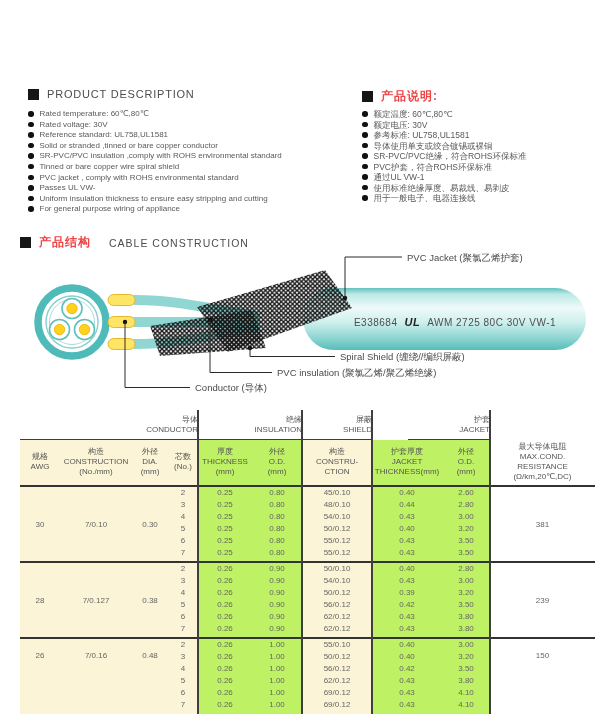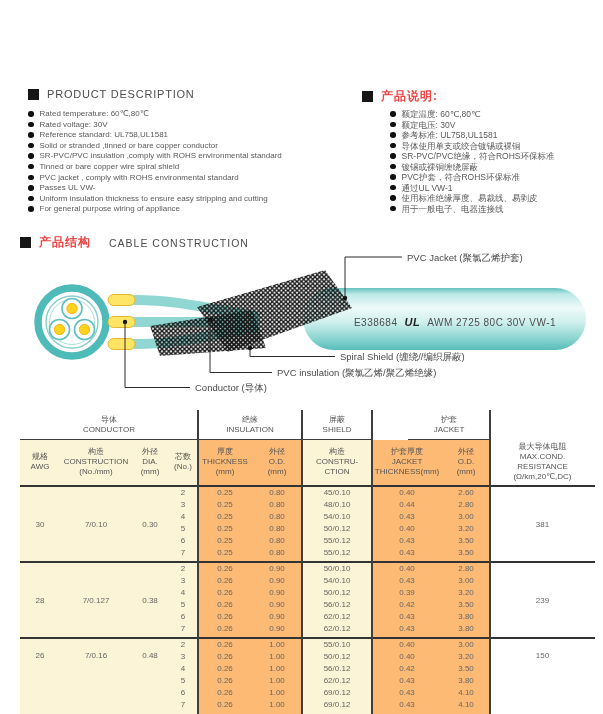--- a/index.html
+++ b/index.html
@@ -9,45 +9,45 @@
   
   .sec-head{position:absolute;display:flex;align-items:center;gap:8px;
             font-size:11px;letter-spacing:.8px;color:#4d4d4d;}
   .sq{width:11px;height:11px;background:#161616;flex:none;}
   .sec-head .zh{font-size:12px;font-weight:bold;color:#ef4444;letter-spacing:1px;}
   .sec-head .en2{font-size:10.5px;letter-spacing:1px;margin-left:10px;}
 
   
   .blist{position:absolute;}
   .bitem{display:flex;gap:6px;margin-bottom:2.6px;font-size:8px;line-height:8px;color:#5a5a5a;}
-  .blist.zh .bitem{font-size:8.5px;line-height:8.5px;margin-bottom:2px;margin-left:28px;}
+  .blist.zh .bitem{font-size:8.5px;line-height:8.5px;margin-bottom:2px;}
   .dot{width:5.5px;height:5.5px;border-radius:50%;background:#111;flex:none;margin-top:1px;}
 
   
   .diagram{position:absolute;left:0;top:250px;}
   .dlabel{font-size:9.5px;fill:#4a4a4a;}
   .marking{font-size:10px;fill:#4e4e4e;letter-spacing:.5px;}
   .ul-mark{font-weight:bold;font-style:italic;font-size:11px;fill:#222;}
   .leader{stroke:#2b2b2b;stroke-width:1;fill:none;}
 
   
   .spec-table{position:absolute;left:20px;top:410px;width:575px;height:304px;
               font-size:8px;color:#666;}
   .tg{display:grid;grid-template-columns:40px 72px 36px 30px 54px 50px 70px 70px 48px 105px;}
   .row-gh{height:30px;}
   .row-sub{height:47px;}
   .row-g{height:74px;border-bottom:2px solid #333;}
   .row-g.last{height:79px;border-bottom:none;}
-  .gh{display:flex;flex-direction:column;align-items:center;justify-content:center;gap:1px;
+  .gh{display:flex;flex-direction:column;align-items:flex-end;justify-content:center;gap:1px;
       line-height:9px;color:#555;border-bottom:1px solid #3e3e3e;background:#fff;text-align:center;}
   .gh.noline{border-bottom:none;}
   .shc{display:flex;flex-direction:column;align-items:center;justify-content:center;gap:1.5px;
        line-height:8.5px;text-align:center;color:#555;border-bottom:2px solid #333;}
   .bg-y{background:#FBF4D6;}
-  .bg-b{background:#fdba74;}
+  .bg-b{background:#bef264;}
   .gl{display:flex;align-items:center;justify-content:center;}
   .gl.align-top{align-items:flex-start;padding-top:12px;}
   .vals{white-space:pre-line;text-align:center;line-height:12px;}
   .c1-4{grid-column:1/5;} .c5-6{grid-column:5/7;} .c7{grid-column:7/8;}
   .c8-9{grid-column:8/10;margin-left:36px;} .c10{grid-column:10/11;}
   .vline{position:absolute;top:0;bottom:0;width:2px;background:#3e3e3e;}
 </style>
 </head>
 <body>
 
@@ -117,24 +117,20 @@
         <span class="dot"></span>
         <span>参考标准: UL758,UL1581</span>
       </div>
     <div class="bitem">
         <span class="dot"></span>
         <span>导体使用单支或绞合镀锡或裸铜</span>
       </div>
     <div class="bitem">
         <span class="dot"></span>
         <span>SR-PVC/PVC绝缘，符合ROHS环保标准</span>
-      </div>
-    <div class="bitem">
-        <span class="dot"></span>
-        <span>镀锡或裸铜缠绕屏蔽</span>
       </div>
     <div class="bitem">
         <span class="dot"></span>
         <span>PVC护套，符合ROHS环保标准</span>
       </div>
     <div class="bitem">
         <span class="dot"></span>
         <span>通过UL VW-1</span>
       </div>
     <div class="bitem">

